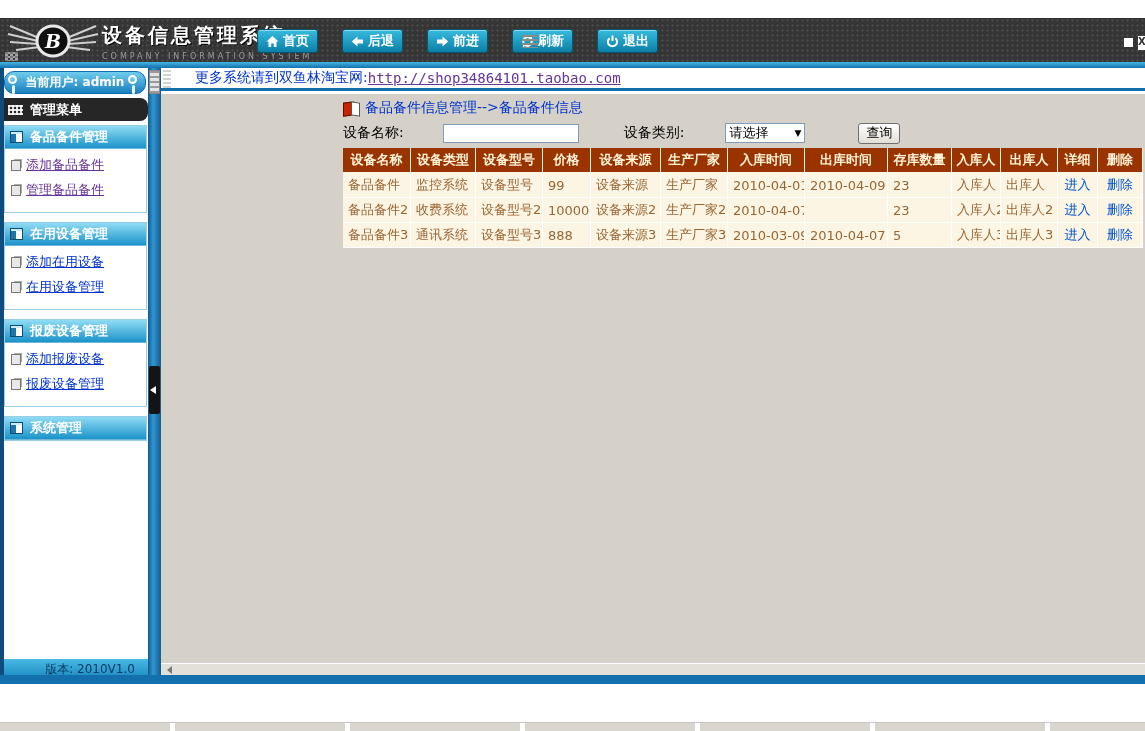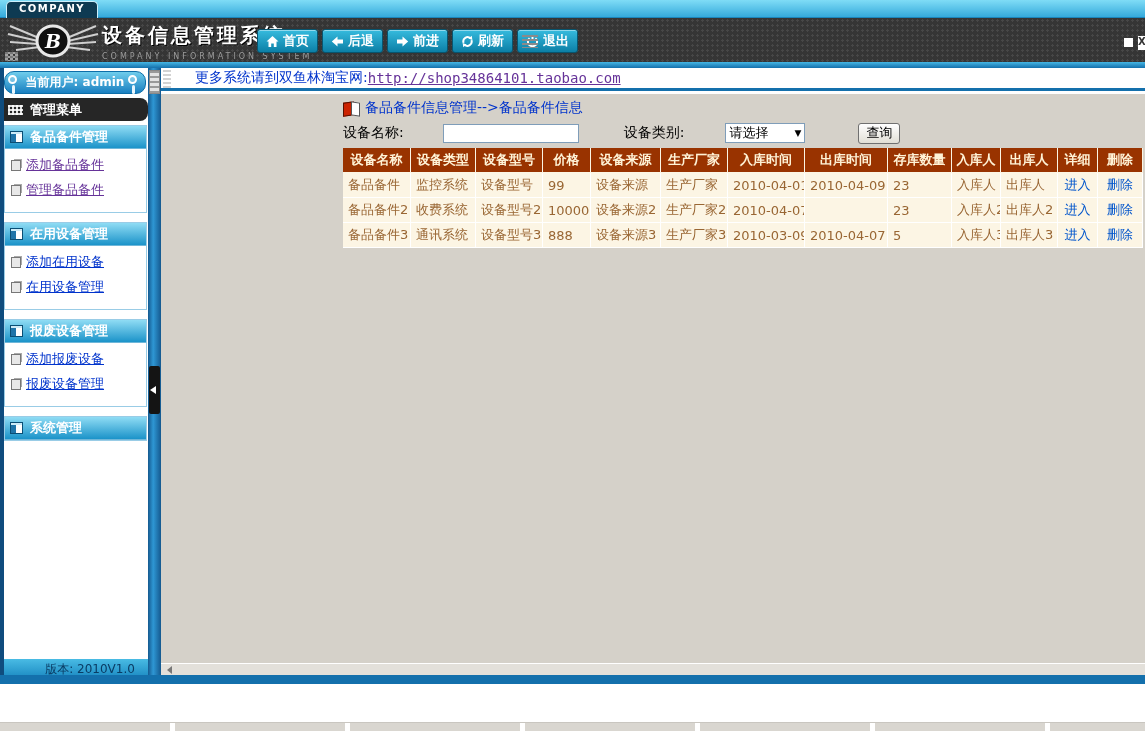--- a/index.html
+++ b/index.html
@@ -18,21 +18,21 @@
   
   .header { position:absolute; left:0; top:18px; width:1145px; height:44px;
     background-color:#353535;
     background-image:radial-gradient(circle,#474747 1px,transparent 1.3px);
     background-size:5px 5px; }
   .logo { position:absolute; left:6px; top:2px; }
   .titles { position:absolute; left:102px; top:4px; }
   .app-title { color:#fff; font-size:20px; font-weight:bold; letter-spacing:3px;
     text-shadow:1px 1px 0 #000; }
   .app-subtitle { color:#9b9b9b; font-size:8px; letter-spacing:3px; margin-top:3px; }
-  .nav { position:absolute; left:257px; top:11px; display:flex; gap:4px; }
+  .nav { position:absolute; left:257px; top:11px; display:flex; gap:24px; }
   .nav-btn { display:flex; align-items:center; gap:4px; height:24px; padding:0 8px;
     background:linear-gradient(#36BBDE,#0C7FA6); border:1px solid #07556F;
     border-radius:3px; color:#fff; font-size:13px; font-weight:bold; cursor:pointer;
     box-shadow:inset 0 1px 0 rgba(255,255,255,.45); }
   .menu-lines-icon { width:16px; height:13px; margin:17px 0 0 10px; display:inline-block;
     position:absolute; left:512px; top:0;
     background:repeating-linear-gradient(#8a8a8a 0 2px,transparent 2px 4px); }
   .header-dots { position:absolute; left:5px; top:34px; width:13px; height:9px;
     background:repeating-linear-gradient(90deg,#bbb 0 3px,transparent 3px 5px),
                repeating-linear-gradient(#bbb 0 2px,transparent 2px 4px);
@@ -162,23 +162,20 @@
     font-family:"DejaVu Sans","Liberation Sans",sans-serif; }
   .bottom-strip { position:absolute; left:0; top:722px; width:1145px; height:9px;
     border-top:1px solid #C9C6C0;
     background:repeating-linear-gradient(90deg,#D9D6D0 0 170px,#fff 170px 175px); }
 </style>
 </head>
 <body>
 
 <div class="page">
 
-  <div class="topbar">
-    <div class="company-tab">COMPANY</div>
-  </div>
 
   <div class="header">
     <svg class="logo" width="94" height="40" viewBox="0 0 94 40">
       <g stroke="#cfcfcf" stroke-width="2" fill="none">
         <path d="M33,18 L4,6"></path>
           <path d="M32,21 L2,14"></path>
           <path d="M32,24 L4,22"></path>
         <path d="M34,27 L10,30"></path>
         <path d="M61,18 L90,6"></path>
           <path d="M62,21 L92,14"></path>

